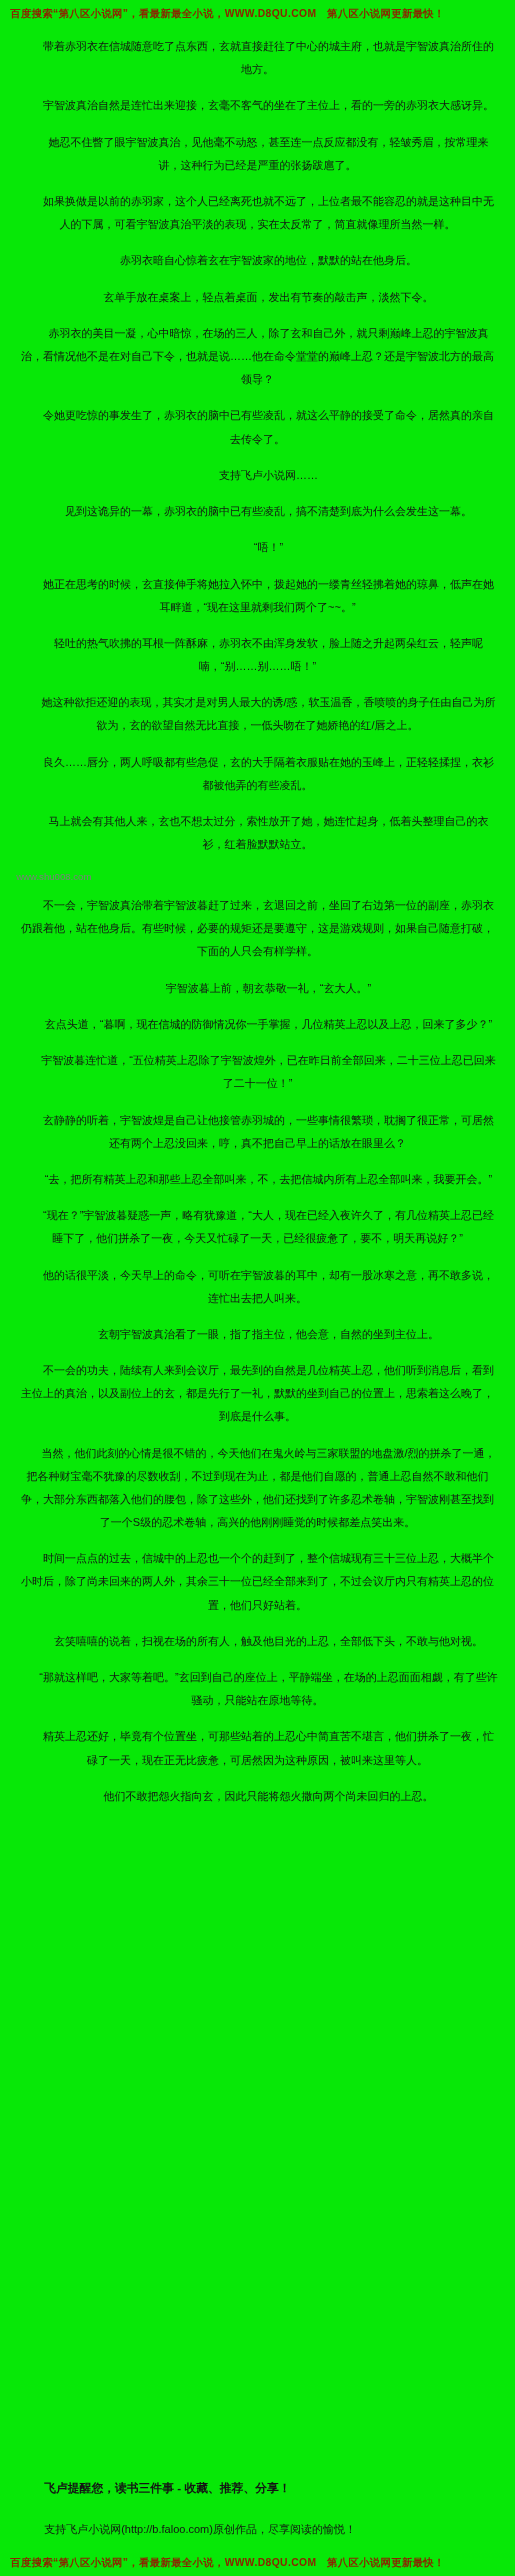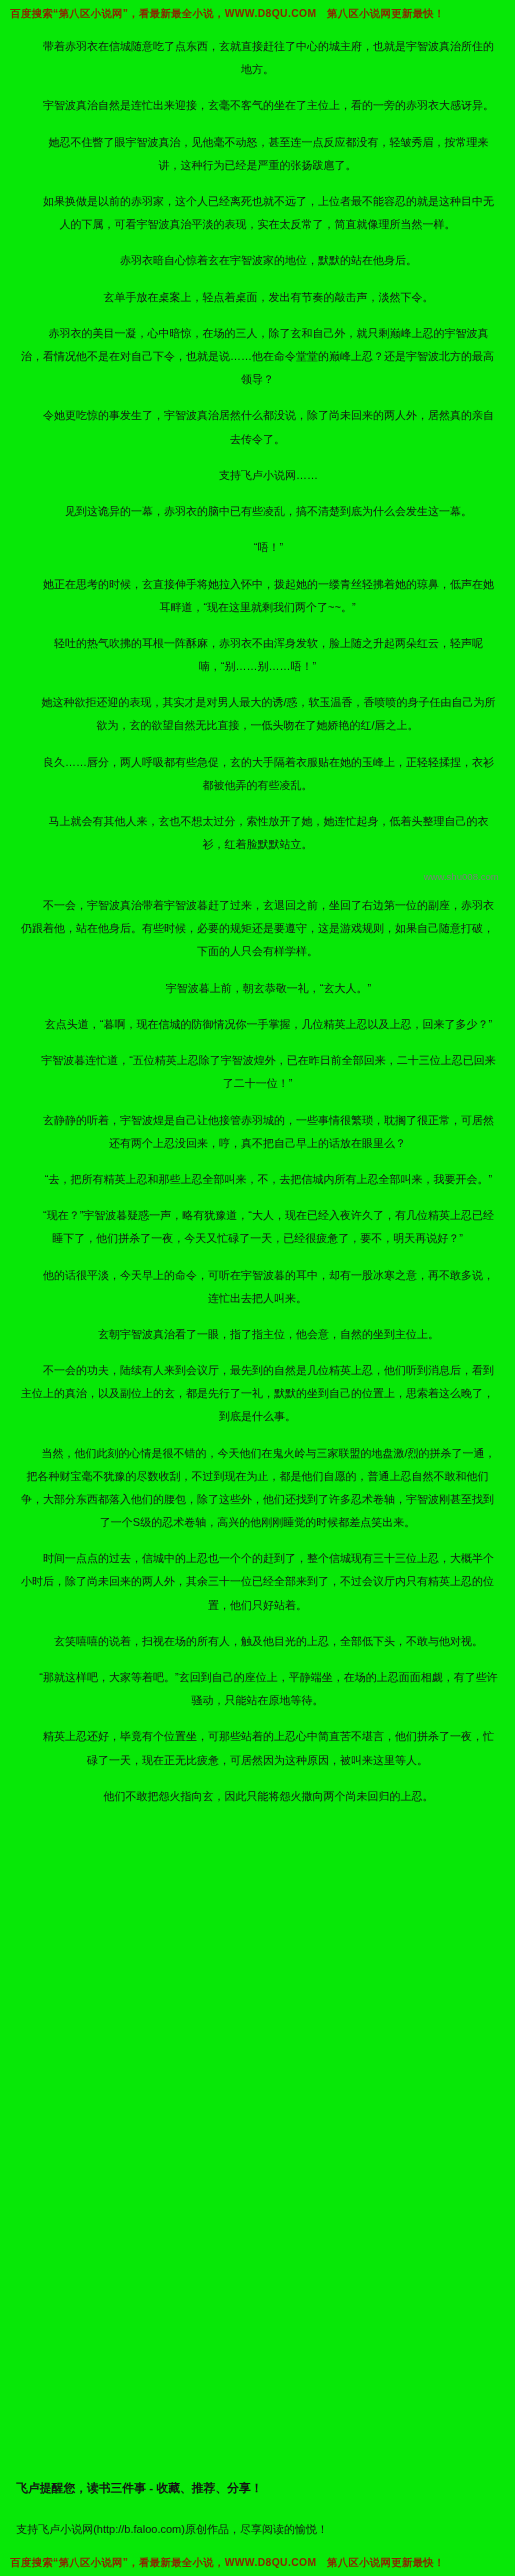--- a/index.html
+++ b/index.html
@@ -37,26 +37,26 @@
     text-indent: 2em;
     margin: 0 0 13.2px 0;
     color: var(--text, #141414);
     text-align: center;
   }
   .watermark {
     font-size: 9.6px;
     color: var(--watermark, #7d7d7d);
     margin: 1.5px 0 10.3px 0;
     line-height: 1.5;
-    text-align: right;
   }
   .footer {
     flex: 0 0 auto;
     padding: 0 5.9px;
     color: var(--text, #141414);
+    margin-left: 28px;
   }
   .footer .reminder {
     font-size: 11.8px;
     font-weight: bold;
     margin-bottom: 25px;
   }
   .footer .support {
     font-size: 11px;
     margin-bottom: 11.8px;
   }
@@ -69,21 +69,21 @@
   <div class="banner top">百度搜索“第八区小说网”，看最新最全小说，WWW.D8QU.COM　第八区小说网更新最快！</div>
 
   <div class="content">
       <p class="para">带着赤羽衣在信城随意吃了点东西，玄就直接赶往了中心的城主府，也就是宇智波真治所住的地方。</p>
       <p class="para">宇智波真治自然是连忙出来迎接，玄毫不客气的坐在了主位上，看的一旁的赤羽衣大感讶异。</p>
       <p class="para">她忍不住瞥了眼宇智波真治，见他毫不动怒，甚至连一点反应都没有，轻皱秀眉，按常理来讲，这种行为已经是严重的张扬跋扈了。</p>
       <p class="para">如果换做是以前的赤羽家，这个人已经离死也就不远了，上位者最不能容忍的就是这种目中无人的下属，可看宇智波真治平淡的表现，实在太反常了，简直就像理所当然一样。</p>
       <p class="para">赤羽衣暗自心惊着玄在宇智波家的地位，默默的站在他身后。</p>
       <p class="para">玄单手放在桌案上，轻点着桌面，发出有节奏的敲击声，淡然下令。</p>
       <p class="para">赤羽衣的美目一凝，心中暗惊，在场的三人，除了玄和自己外，就只剩巅峰上忍的宇智波真治，看情况他不是在对自己下令，也就是说……他在命令堂堂的巅峰上忍？还是宇智波北方的最高领导？</p>
-      <p class="para">令她更吃惊的事发生了，宇智波真治居然什么都没说，除了尚未回来的两人外，居然真的亲自去传令了。</p>
+      <p class="para">令她更吃惊的事发生了，赤羽衣的脑中已有些凌乱，就这么平静的接受了命令，居然真的亲自去传令了。</p>
       <p class="para">支持飞卢小说网……</p>
       <p class="para">见到这诡异的一幕，赤羽衣的脑中已有些凌乱，搞不清楚到底为什么会发生这一幕。</p>
       <p class="para">“唔！”</p>
       <p class="para">她正在思考的时候，玄直接伸手将她拉入怀中，拨起她的一缕青丝轻拂着她的琼鼻，低声在她耳畔道，“现在这里就剩我们两个了~~。”</p>
       <p class="para">轻吐的热气吹拂的耳根一阵酥麻，赤羽衣不由浑身发软，脸上随之升起两朵红云，轻声呢喃，“别……别……唔！”</p>
       <p class="para">她这种欲拒还迎的表现，其实才是对男人最大的诱/惑，软玉温香，香喷喷的身子任由自己为所欲为，玄的欲望自然无比直接，一低头吻在了她娇艳的红/唇之上。</p>
       <p class="para">良久……唇分，两人呼吸都有些急促，玄的大手隔着衣服贴在她的玉峰上，正轻轻揉捏，衣衫都被他弄的有些凌乱。</p>
       <p class="para">马上就会有其他人来，玄也不想太过分，索性放开了她，她连忙起身，低着头整理自己的衣衫，红着脸默默站立。</p>
       <div class="watermark">www.shu008.com</div>
       <p class="para">不一会，宇智波真治带着宇智波暮赶了过来，玄退回之前，坐回了右边第一位的副座，赤羽衣仍跟着他，站在他身后。有些时候，必要的规矩还是要遵守，这是游戏规则，如果自己随意打破，下面的人只会有样学样。</p>

